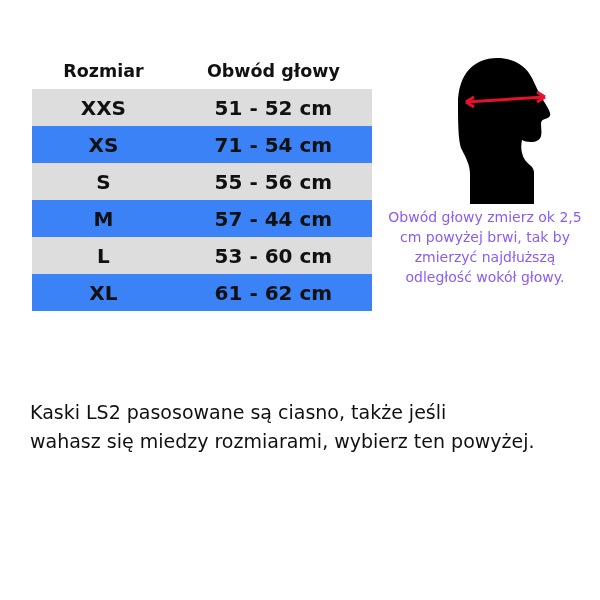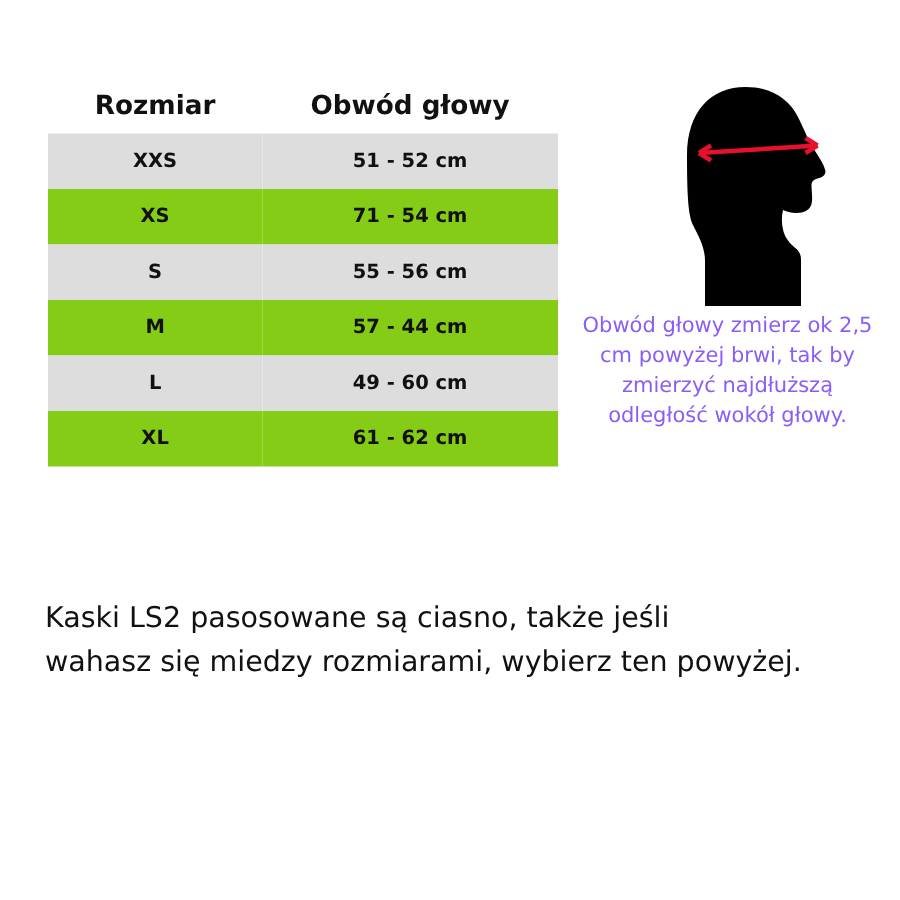--- a/index.html
+++ b/index.html
@@ -26,37 +26,37 @@
     top: 52px;
     width: 340px;
     border-collapse: collapse;
     table-layout: fixed;
   }
   .size-table th,
   .size-table td {
     height: 37px;
     text-align: center;
     vertical-align: middle;
-    font-size: 13px;
+    font-size: 20px;
     font-weight: bold;
     color: #111111;
     padding: 0;
     border: none;
   }
   .size-table th {
     background: #ffffff;
     font-size: 17.5px;
   }
   .size-table .col-size { width: 42%; }
   .size-table .col-circ { width: 58%; }
   .size-table tr.shaded td {
     background: #dddddd;
   }
   .size-table tr.plain td {
-    background: #84cc16;
+    background: #3b82f6;
   }
   
   .figure {
     position: absolute;
     left: 400px;
     top: 52px;
     width: 170px;
     height: 160px;
   }
   .figure svg { display: block; }
@@ -107,21 +107,21 @@
       <tr class="shaded">
         <td>S</td>
         <td>55 - 56 cm</td>
       </tr>
       <tr class="plain">
         <td>M</td>
         <td>57 - 44 cm</td>
       </tr>
       <tr class="shaded">
         <td>L</td>
-        <td>49 - 60 cm</td>
+        <td>53 - 60 cm</td>
       </tr>
       <tr class="plain">
         <td>XL</td>
         <td>61 - 62 cm</td>
       </tr>
     </tbody>
   </table>
 
   <div class="figure">
     <svg width="170" height="160" viewBox="0 0 170 160" xmlns="http://www.w3.org/2000/svg">

